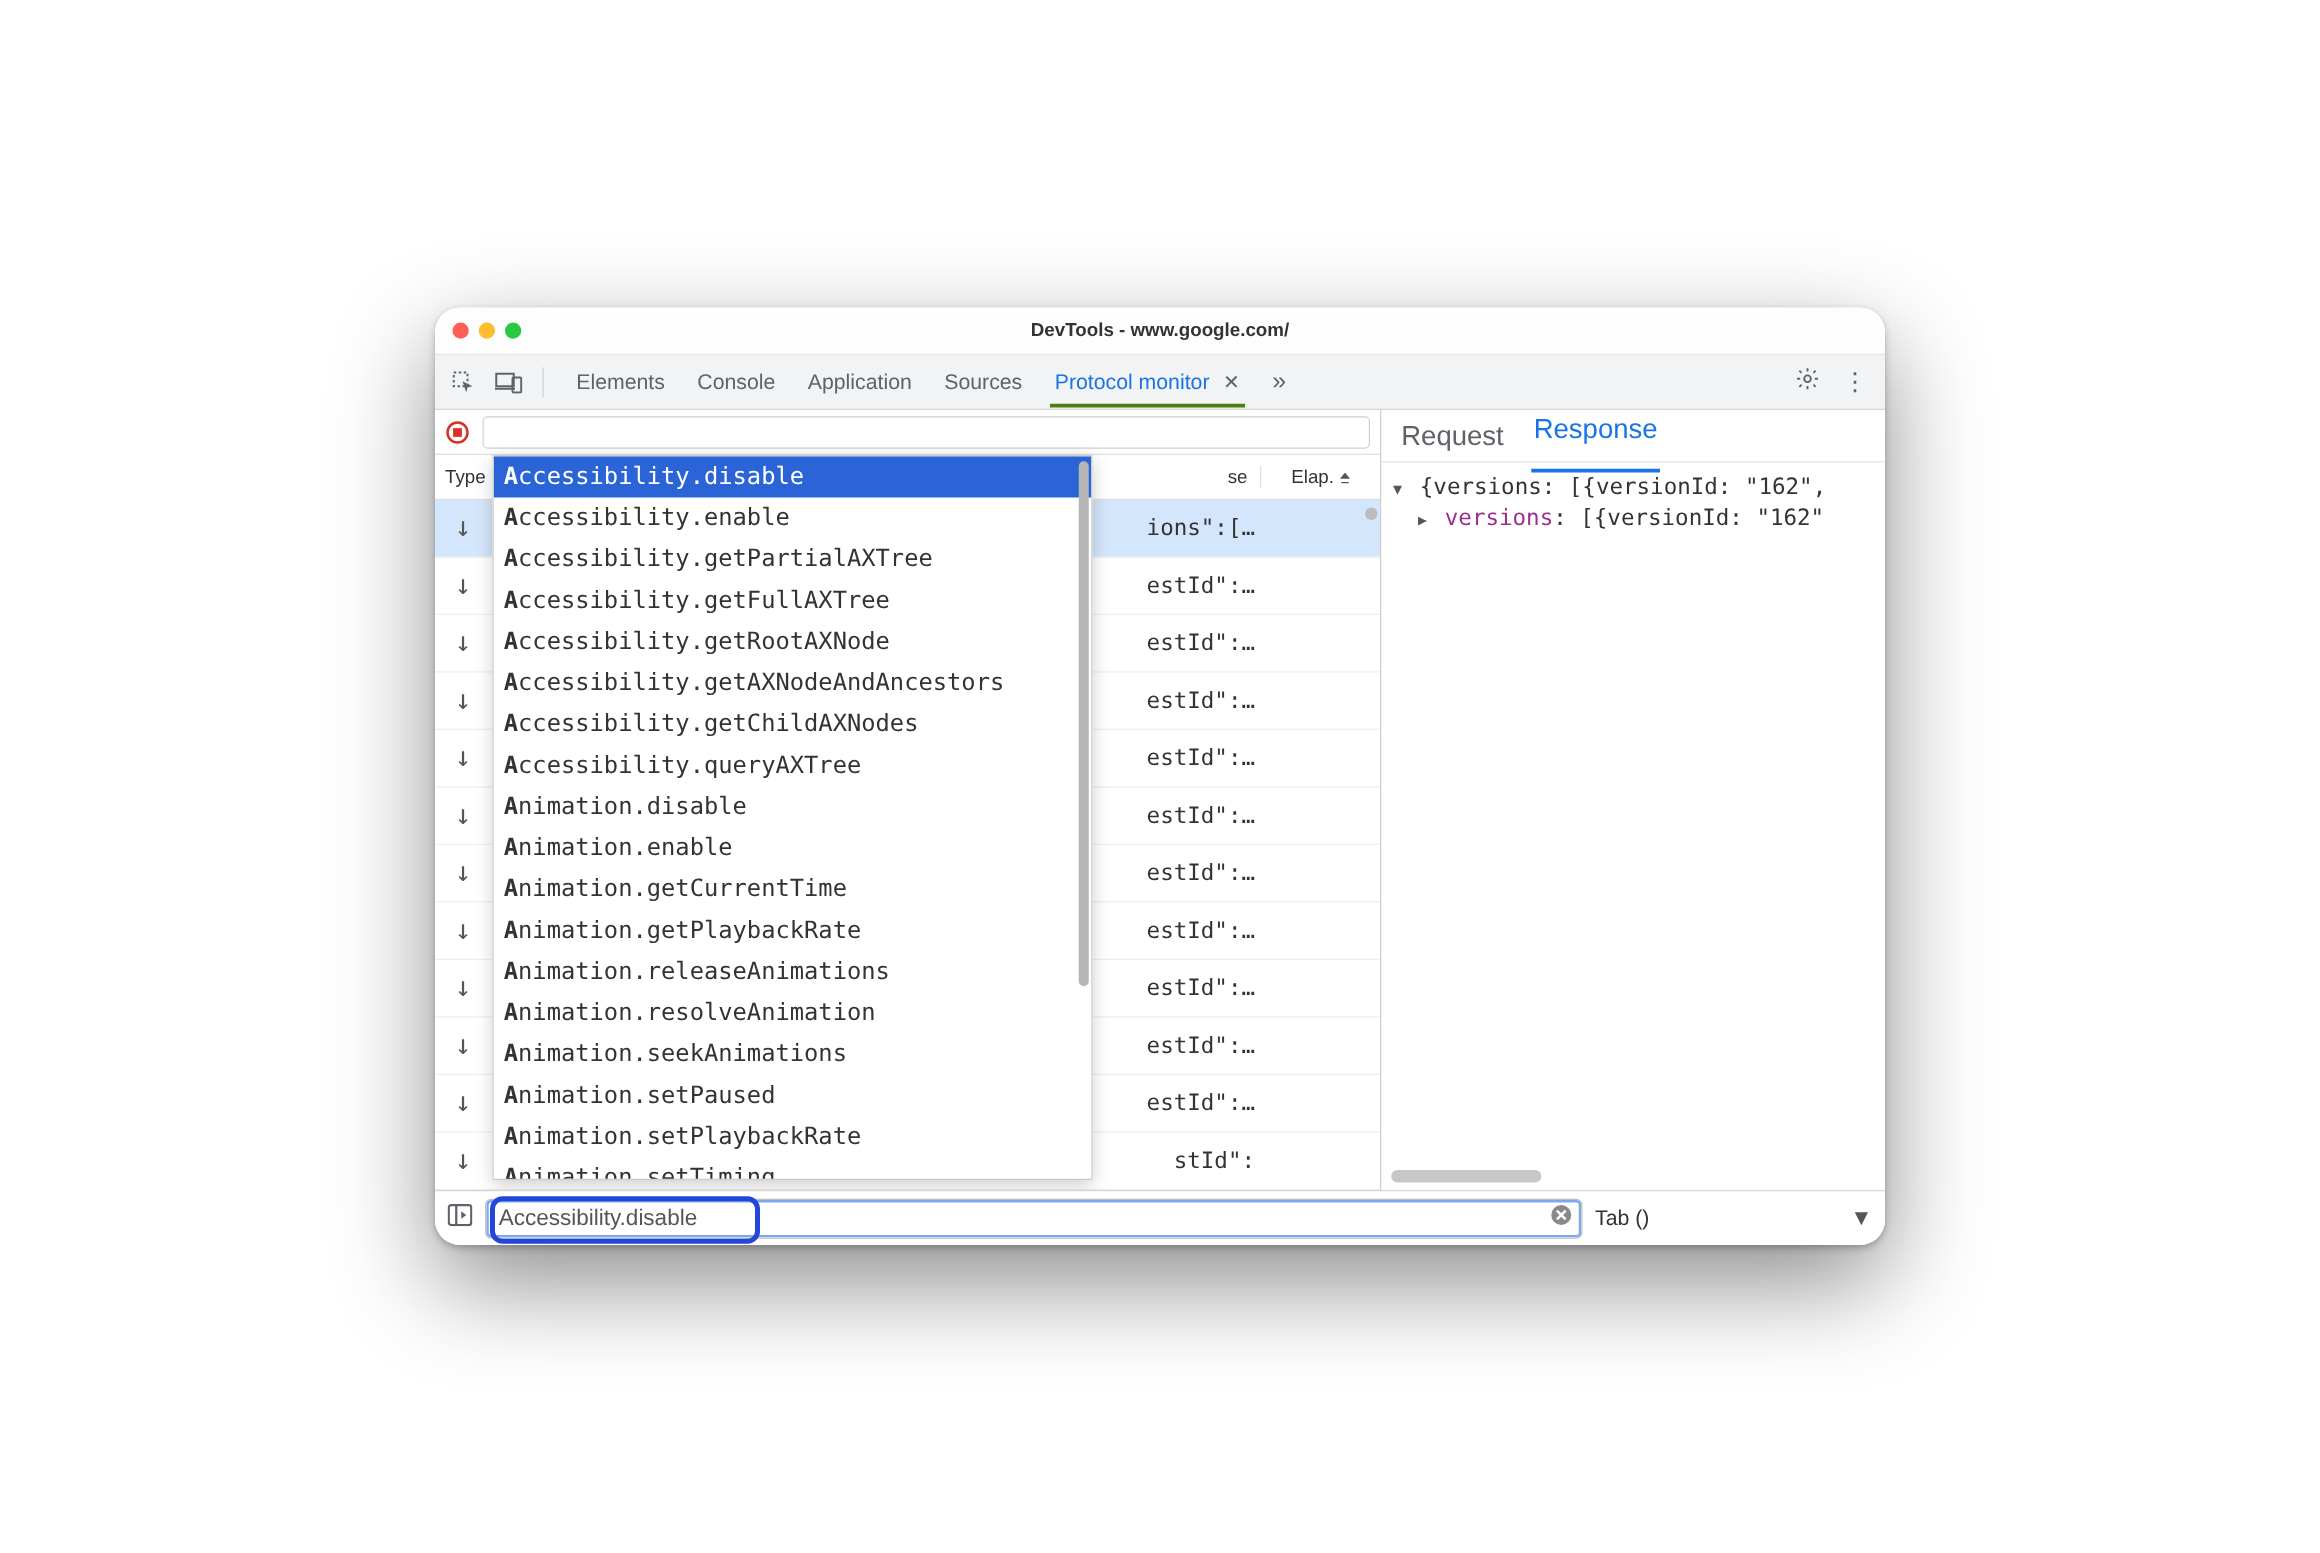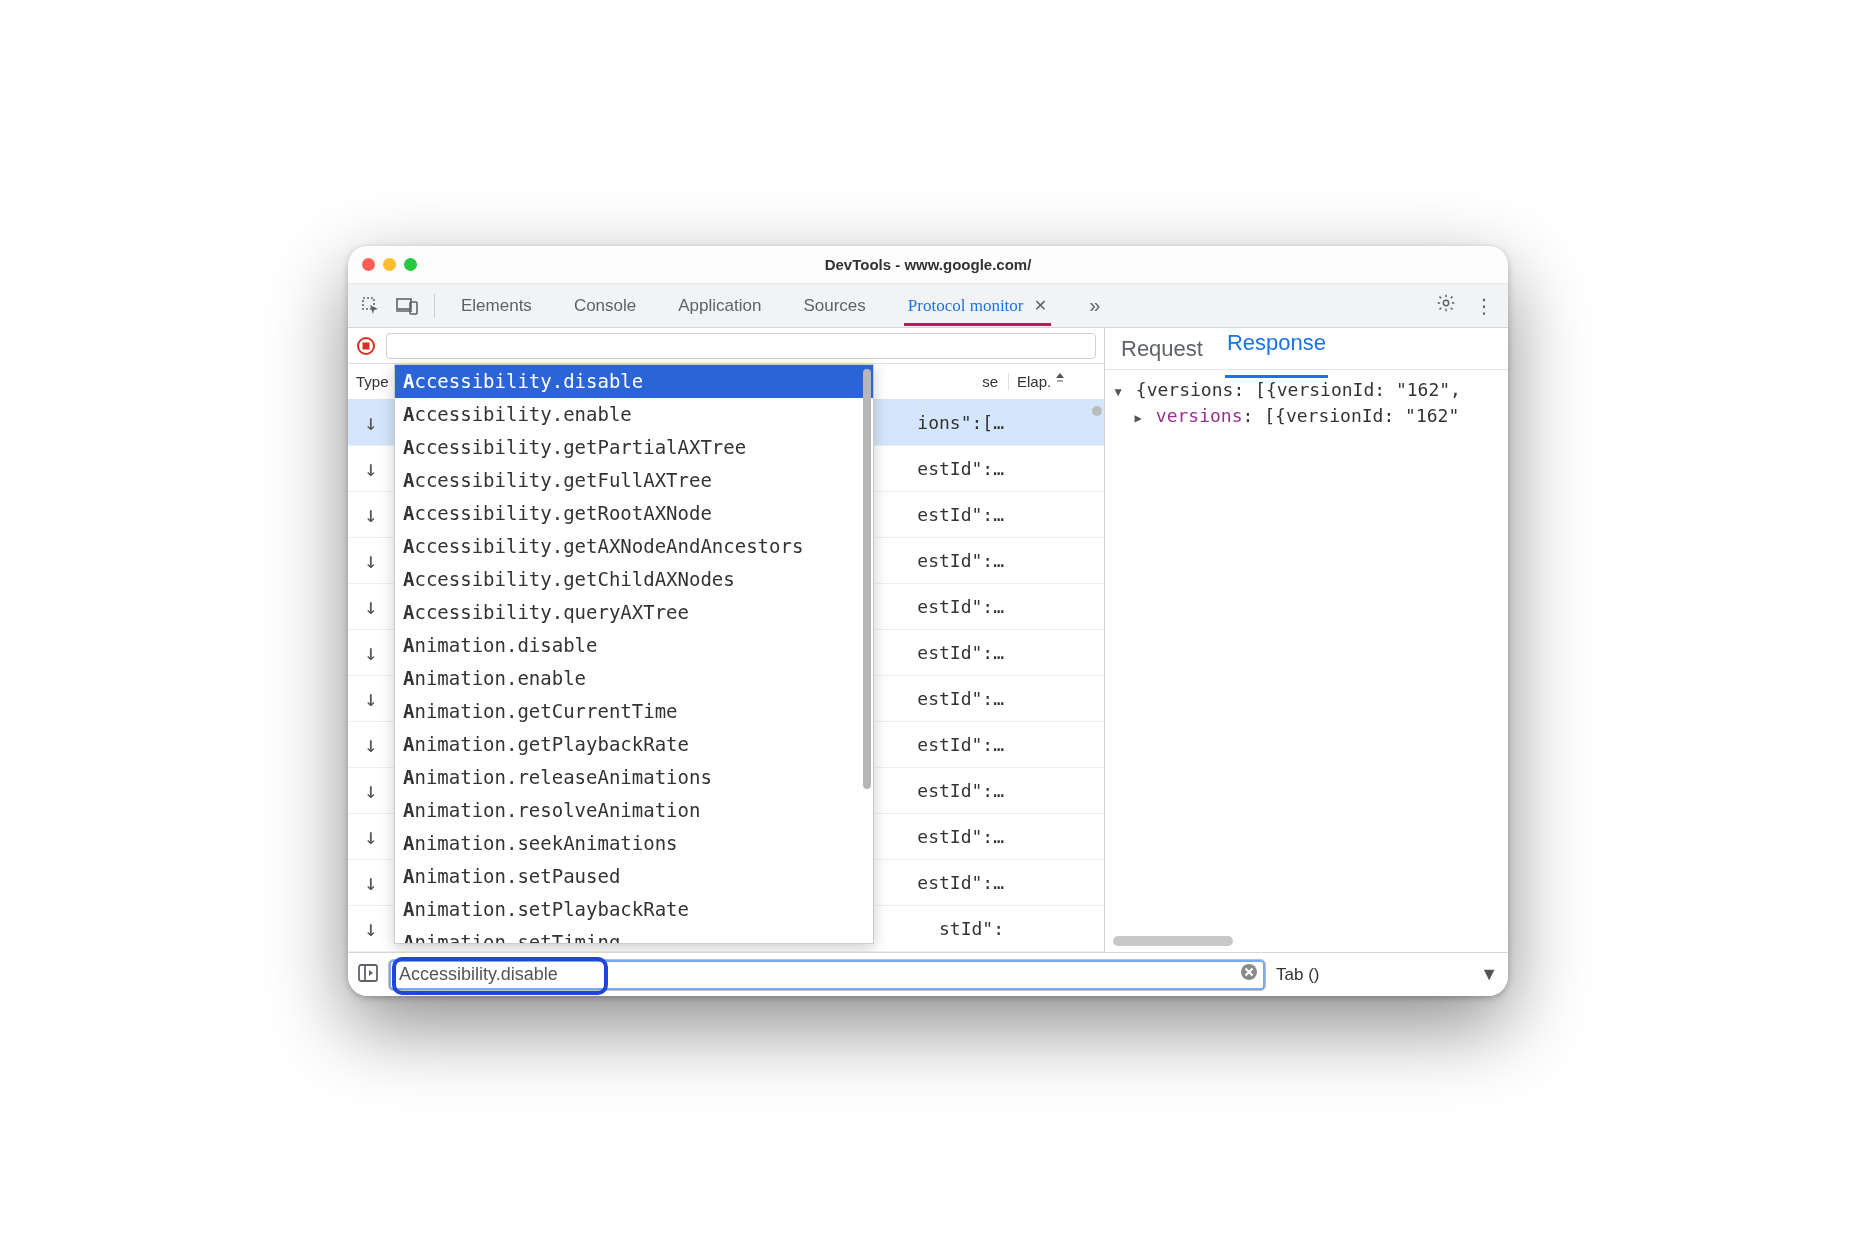--- a/index.html
+++ b/index.html
@@ -49,37 +49,37 @@
     height: 44px;
     background:#f1f3f4;
     border-bottom:1px solid #d6d6d6;
     display:flex;
     align-items:center;
     padding:0 8px;
     gap:6px;
   }
   .tb-btn { width:30px; height:30px; display:flex;align-items:center;justify-content:center;color:#5f6368;}
   .vdiv { width:1px; height:24px; background:#cfd2d6; margin:0 6px;}
-  .tabs { display:flex; align-items:center; gap:34px; padding-left:10px;text-align:right;}
+  .tabs { display:flex; align-items:center; gap:18px; padding-left:10px;text-align:right;}
   .tab { font-size:17px; color:#5f6368; padding:10px 4px; cursor:pointer;}
-  .tab.active { color:#1a73e8; border-bottom:3px solid #be185d; padding-bottom:7px;font-family:Liberation Serif, serif;}
+  .tab.active { color:#1a73e8; border-bottom:3px solid #4d7c0f; padding-bottom:7px;}
   .tab .close-x { margin-left:6px; color:#5f6368; font-size:16px;}
   .chev { color:#5f6368; font-size:20px; padding:4px;}
   .spacer{flex:1;}
   .gear, .kebab { color:#5f6368; font-size:20px; padding:6px;}
   
   .content { flex:1; display:flex; overflow:hidden; position:relative;}
   .left-pane { flex:0 0 756px; display:flex; flex-direction:column; position:relative;}
   .filter-row { height:36px; display:flex; align-items:center; border-bottom:1px solid #e0e0e0; padding:0 8px; gap:10px;}
   .record-btn svg { display:block;}
   .filter-input { flex:1; border:1px solid #d0d0d0; border-radius:4px; height:26px; padding:0 8px; font-size:14px; color:#555;}
   .headers-row { height:36px; border-bottom:1px solid #e0e0e0; display:flex; align-items:center; font-size:15px; color:#333;}
   .col-type{width:45px;padding-left:8px;}
   .col-method{flex:1; padding-left:6px;}
-  .col-elapsed{width:96px; display:flex; align-items:flex-start; gap:4px; border-left:1px solid #e0e0e0; padding-left:8px;}
+  .col-elapsed{width:96px; display:flex; align-items:flex-end; gap:4px; border-left:1px solid #e0e0e0; padding-left:24px;}
   .rows { flex:1; overflow:hidden; position:relative;}
   .row { height:46px; border-bottom:1px solid #eee; display:flex; align-items:center; font-family: Menlo, monospace; font-size:18px; color:#333;}
   .row .arrow { width:45px; text-align:center; font-size:22px; color:#555;}
   .row .method { flex:1; padding-left:6px; white-space:nowrap; overflow:hidden; text-overflow:clip;}
   .row.first { background:#d4e6fb;}
   
   .autocomplete {
     position:absolute;
     left:46px; top:36px;
     width:480px;

